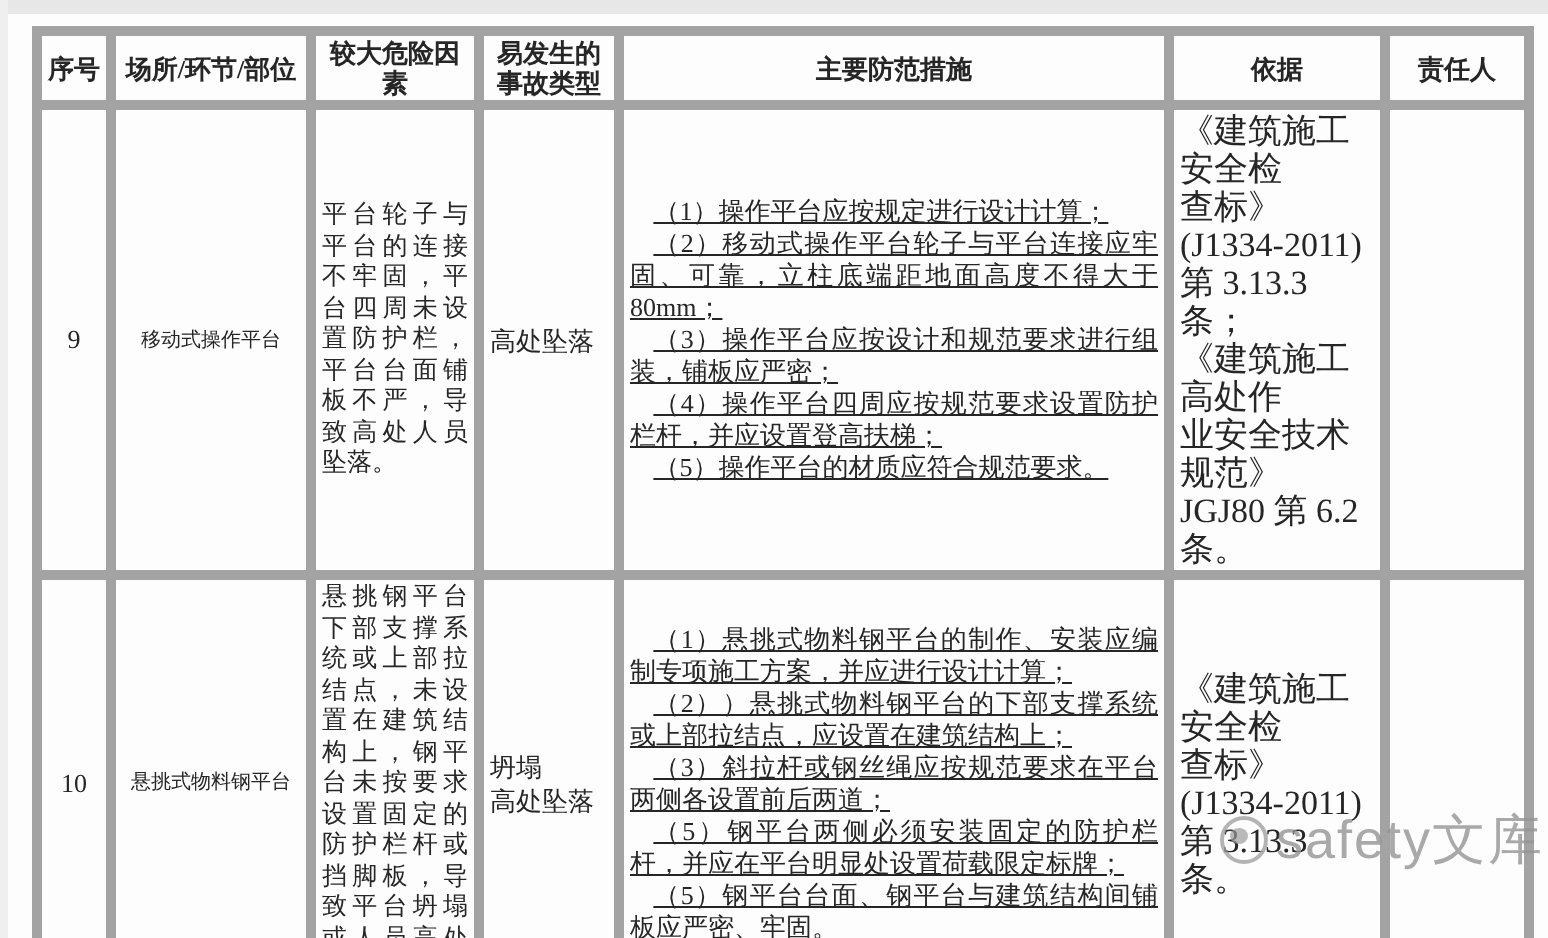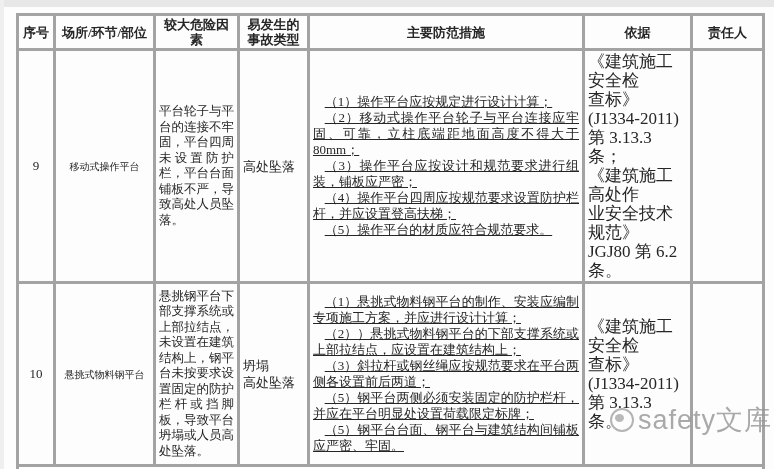--- a/index.html
+++ b/index.html
@@ -19,21 +19,21 @@
     position:absolute;left:0;top:0;width:4px;height:469px;
     background:#efefef;
   }
   table.risk{
     position:absolute;left:16px;top:13px;
     width:746px;
     border-collapse:collapse;
     table-layout:fixed;
   }
   table.risk th, table.risk td{
-    border:3px solid #a3a3a3;
+    border:5px solid #a3a3a3;
     padding:1px 3px;
     vertical-align:middle;
     overflow:hidden;
   }
   th{
     font-size:13px;font-weight:bold;text-align:center;
     line-height:15px;padding:2px 1px;
   }
   tr.hdr{height:31px;}
   tr.r9{height:134px;}

